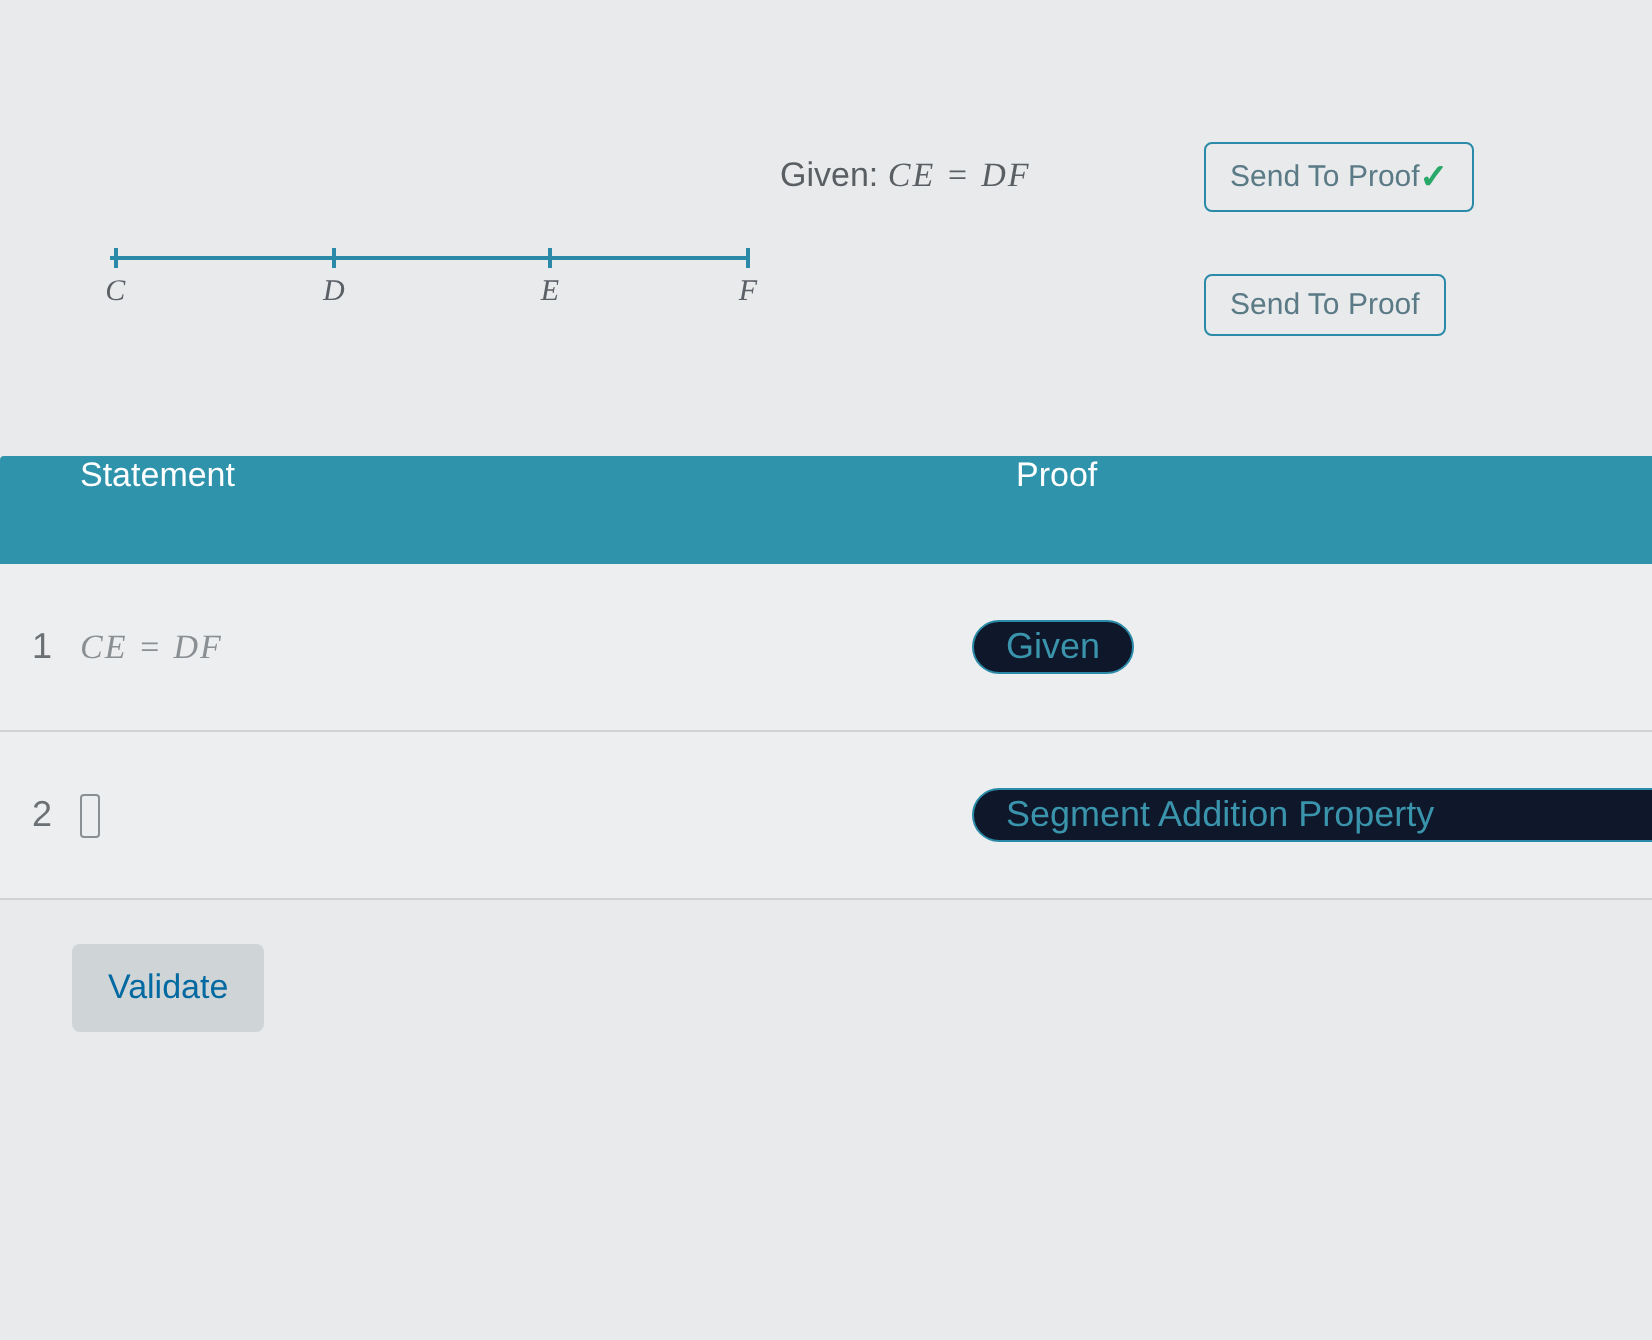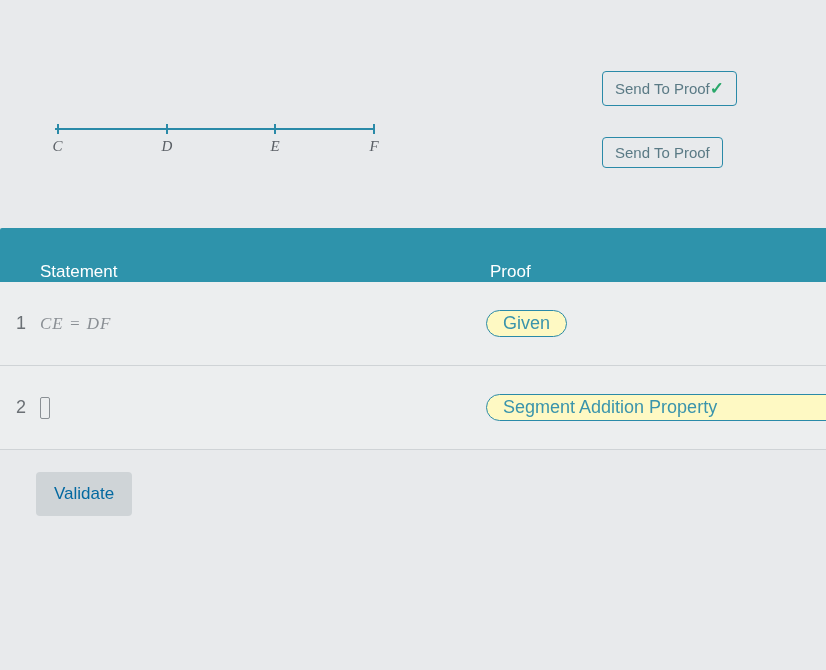--- a/index.html
+++ b/index.html
@@ -107,23 +107,24 @@
   }
 
   .proof-table {
     width: 100%;
   }
   .table-header {
     background: #2e93ab;
     color: #fff;
     display: flex;
     height: 54px;
-    align-items: flex-end;
+    align-items: flex-start;
     font-size: 17px;
     border-top-left-radius: 2px;
+    gap: 18px;
   }
   .col-statement { flex: 0 0 490px; padding-left: 40px; }
   .col-reason { flex: 1; padding-left: 0; }
   .table-row {
     display: flex;
     align-items: center;
     height: 84px;
     border-bottom: 1px solid #cfd3d6;
     background: #eceeef;
   }
@@ -153,21 +154,21 @@
     flex: 1;
     padding-left: 0;
     padding-right: 10px;
   }
   .reason-btn {
     border: 1.5px solid #2a8aa8;
     border-radius: 16px;
     padding: 2px 16px;
     font-size: 18px;
     color: #3a94ac;
-    background: #fef9c3;
+    background: #0f172a;
     display: inline-block;
     cursor: pointer;
   }
   .reason-btn.wide { width: 364px; text-align: left; }
   .validate-row {
     padding: 22px 0 0 36px;
   }
   .validate-btn {
     background: #cfd4d7;
     color: #0369a1;
@@ -198,20 +199,26 @@
         <div class="plabel">E</div>
       </div>
       <div class="point" style="left: 98%;">
         <div class="tick"></div>
         <div class="plabel">F</div>
       </div>
     </div>
   </div>
 
   <div class="info-col">
+    <div class="info-row">
+      <span class="info-label">
+        <span>Given:</span>
+        <span class="math">CE = DF</span>
+      </span>
+    </div>
   </div>
 
   <div class="btn-col">
     <div class="btn-row">
       <div class="send-btn">
         <span>Send To Proof</span>
         <span class="check-icon">✓</span>
       </div>
     </div>
     <div class="btn-row">

